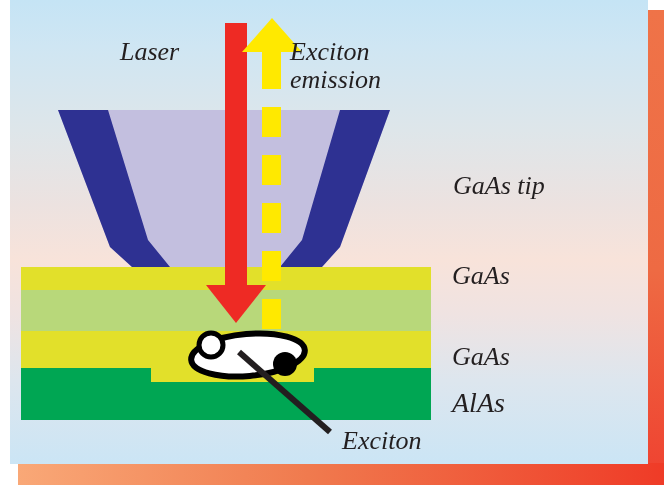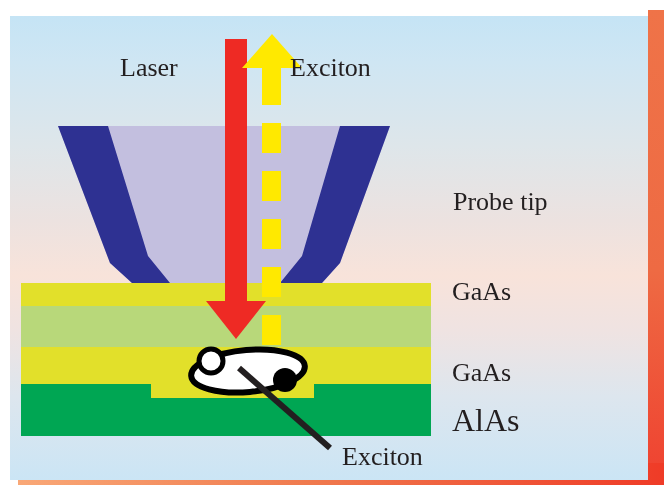--- a/index.html
+++ b/index.html
@@ -28,33 +28,34 @@
     position: absolute;
     left: 18px;
     top: 463px;
     width: 646px;
     height: 22px;
     background: linear-gradient(90deg, #f9a877 0%, #f07a4e 45%, #ef3b27 100%);
   }
   .canvas {
     position: absolute;
     left: 10px;
-    top: 16px;
+    top: 0px;
     width: 638px;
     height: 464px;
     background: linear-gradient(180deg,
         #c5e4f5 0%,
         #cfe6f3 10%,
         #dee6ea 28%,
         #ece2e0 44%,
         #f8e3da 56%,
         #efe3e2 68%,
         #dde6ee 82%,
         #cbe5f5 100%);
     overflow: hidden;
+    font-style: italic;
   }
 
   
   .probe-body { position:absolute; left:0; top:0; }
 
   
   .layer {
     position: absolute;
     left: 11px;
     width: 410px;
@@ -110,21 +111,21 @@
   }
   .lbl-exciton-em {
     left: 280px; top: 38px;
     font-size: 26px;
     text-align: left;
   }
   .lbl-probe  { left: 443px; top: 172px; font-size: 26px; }
   .lbl-l1     { left: 442px; top: 262px; font-size: 26px; }
   .lbl-l2     { left: 442px; top: 298px; font-size: 26px; }
   .lbl-l3     { left: 442px; top: 343px; font-size: 26px; }
-  .lbl-l4     { left: 442px; top: 388px; font-size: 32px; }
+  .lbl-l4     { left: 442px; top: 388px; font-size: 28px; }
   .lbl-exciton{ left: 332px; top: 427px; font-size: 26px; }
   sub { font-size: 0.68em; }
 </style>
 </head>
 <body>
 
 <div id="figure">
 
   <div class="shadow-right"></div>
   <div class="shadow-bottom"></div>
@@ -170,23 +171,24 @@
     <svg style="position:absolute;left:0;top:0;" width="638" height="464">
       <line x1="229" y1="352" x2="320" y2="432" stroke="#231f20" stroke-width="6"></line>
     </svg>
 
     <div class="lbl lbl-laser">
       <div>Laser</div>
     </div>
 
     <div class="lbl lbl-exciton-em">
       <div>Exciton</div>
+      <div>emission</div>
     </div>
 
-    <div class="lbl lbl-probe">Probe tip</div>
+    <div class="lbl lbl-probe">GaAs tip</div>
 
     <div class="lbl lbl-l1">GaAs</div>
 
 
     <div class="lbl lbl-l3">GaAs</div>
 
     <div class="lbl lbl-l4">AlAs</div>
 
     <div class="lbl lbl-exciton">Exciton</div>
 

